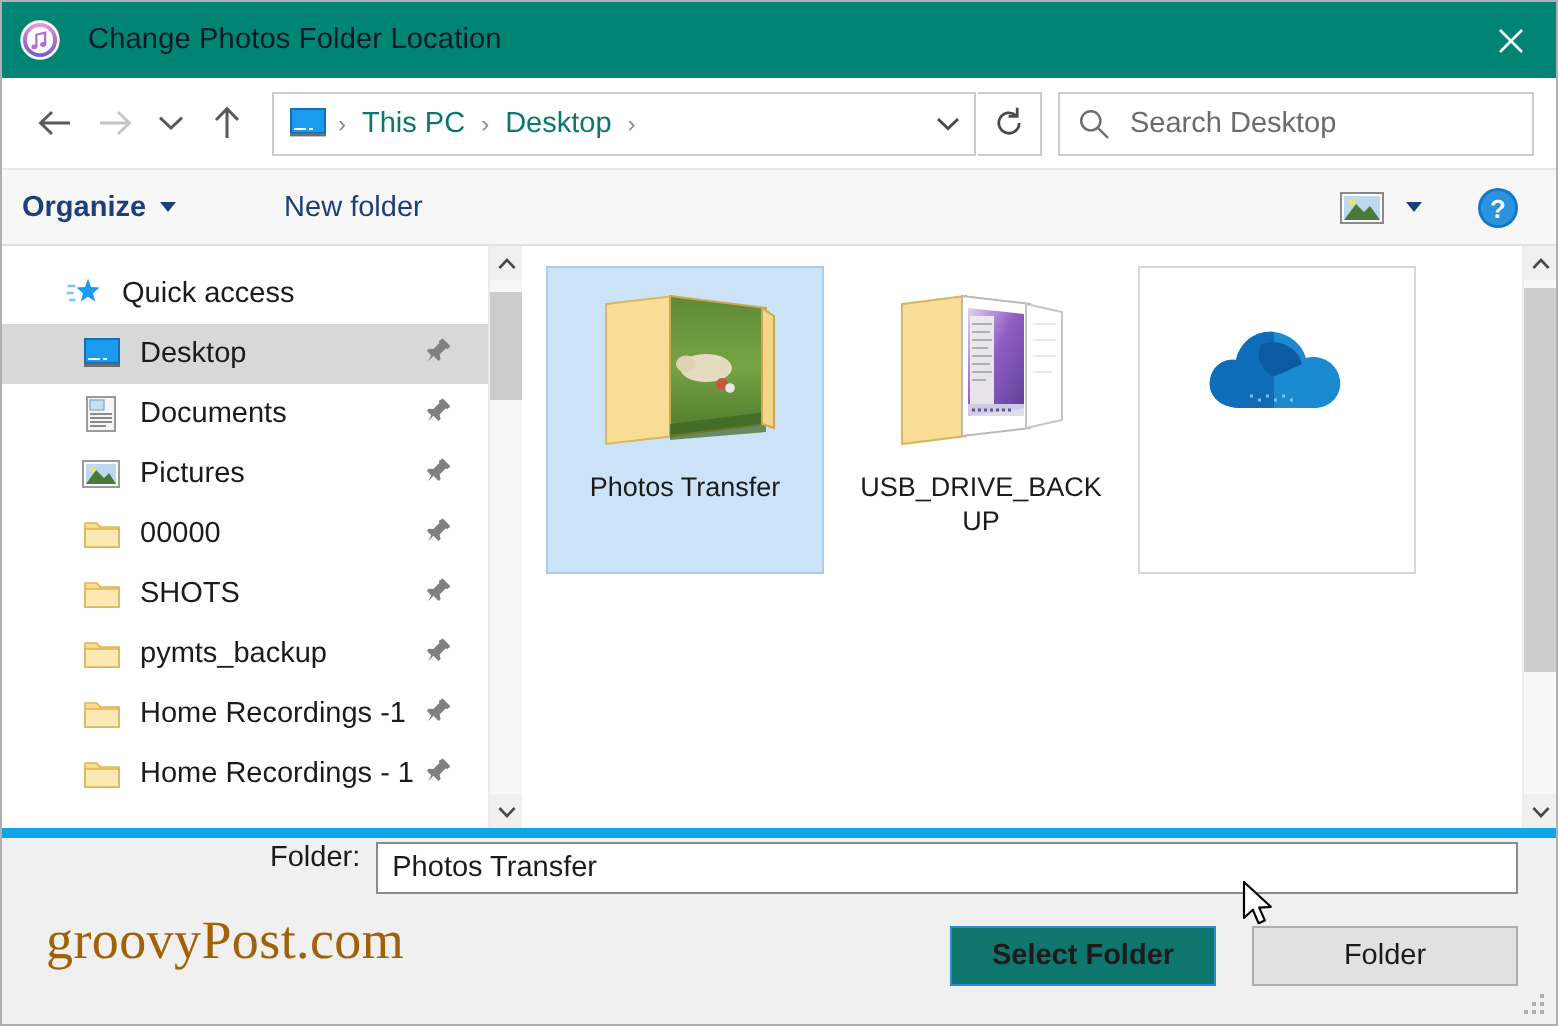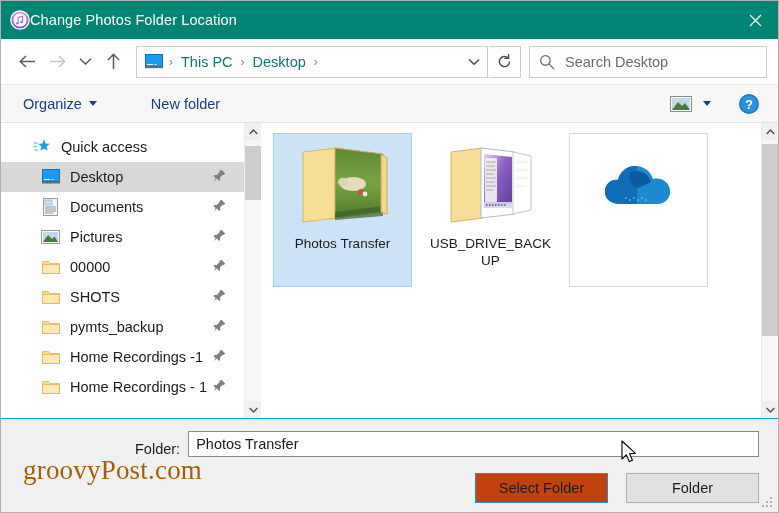--- a/index.html
+++ b/index.html
@@ -19,22 +19,22 @@
 
   
   .titlebar {
     height: 38px; flex: 0 0 38px;
     background: #008575;
     display: flex; align-items: center;
     position: relative;
   }
   .title-icon { margin-left: 9px; width: 20px; height: 20px; display:block; }
   .title-text {
-    color: #ffffff; font-size: 14.5px;
-    margin-left: 0; letter-spacing: .1px;
+    color: #0f172a; font-size: 14.5px;
+    margin-left: 14px; letter-spacing: .1px;
     white-space: nowrap;
   }
   .close-btn {
     position: absolute; right: 0; top: 0;
     width: 46px; height: 38px;
     display: flex; align-items: center; justify-content: center;
     cursor: default;
   }
   .close-btn svg { display: block; }
 
@@ -101,21 +101,21 @@
     background: #f7f7f7;
     display: flex; align-items: center;
     border-bottom: 1px solid #e2e2e2;
   }
   .cmd-item {
     font-size: 14.5px; color: #1c3f7c;
     padding: 0 7px; height: 26px;
     display: flex; align-items: center; gap: 7px;
     cursor: default; white-space: nowrap;
   }
-  .cmd-item.organize { margin-left: 15px; }
+  .cmd-item.organize { margin-left: 3px; font-weight: bold; }
   .cmd-item.newfolder { margin-left: 40px; }
   .caret-dn {
     width: 0; height: 0;
     border-left: 4px solid transparent;
     border-right: 4px solid transparent;
     border-top: 5px solid #1c3f7c;
   }
   .cmd-right { margin-left: auto; display: flex; align-items: center; }
   .view-btn {
     width: 30px; height: 26px;
@@ -129,21 +129,21 @@
     width: 22px; height: 22px; margin-left: 20px; margin-right: 18px;
     cursor: default;
   }
 
   
   .body {
     flex: 1 1 auto;
     display: flex;
     background: #5eead4;
     min-height: 0;
-    border-bottom: 1px solid #0ea5e9;
+    border-bottom: 5px solid #0ea5e9;
   }
 
   
   .sidebar {
     width: 243px; flex: 0 0 243px;
     background: #ffffff;
     position: relative;
     overflow: hidden;
   }
   .side-list { padding-top: 9px; }
@@ -229,22 +229,22 @@
   }
 
   
   .footer {
     flex: 0 0 auto;
     background: #f0f0f0;
     position: relative;
     height: 93px;
   }
   .folder-row {
-    display: flex; align-items: flex-end;
-    padding-top: 12px;
+    display: flex; align-items: flex-start;
+    padding-top: 2px;
   }
   .folder-label {
     font-size: 14.5px; color: #1b1b1b;
     margin-left: 134px; white-space: nowrap;
   }
   .folder-input {
     margin-left: 8px; margin-right: 19px;
     flex: 1 1 auto; height: 26px;
     background: #ffffff; border: 1px solid #8a8a8a;
     display: flex; align-items: center;
@@ -256,21 +256,21 @@
     margin-top: 16px; padding-right: 19px; gap: 18px;
   }
   .btn {
     width: 133px; height: 30px;
     display: flex; align-items: center; justify-content: center;
     font-size: 14.5px; color: #1b1b1b;
     background: #e1e1e1; border: 1px solid #adadad;
     cursor: default; position: relative;
   }
   .btn.primary-hover {
-    background: #c2410c; border: 1px solid #2a8dd4;
+    background: #0f766e; border: 1px solid #2a8dd4; font-weight: bold;
   }
   .watermark {
     position: absolute;
     left: 22px; top: 36px;
     font-family: "Liberation Serif", serif;
     font-size: 27px; color: #a16207;
     letter-spacing: .2px;
     user-select: none;
   }
   .grip { position: absolute; right: 4px; bottom: 3px; }

